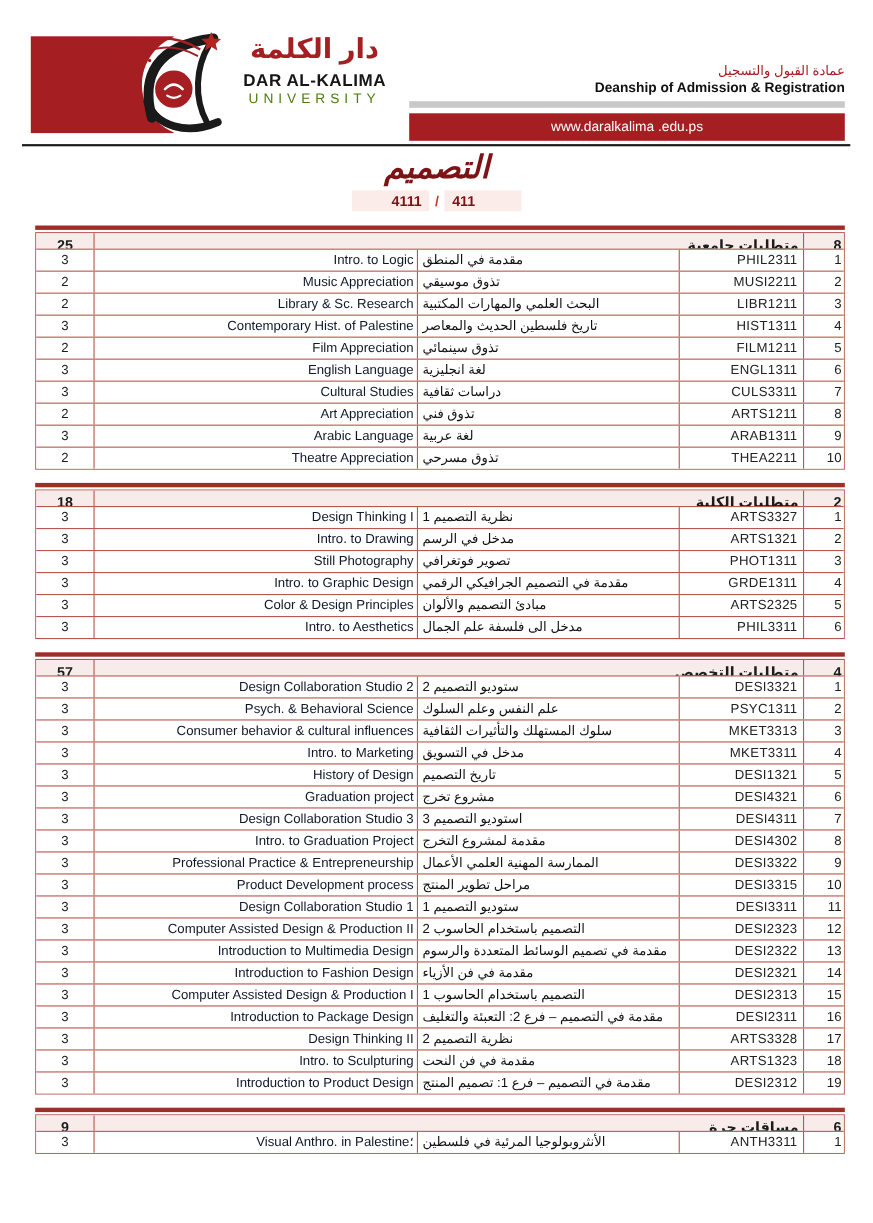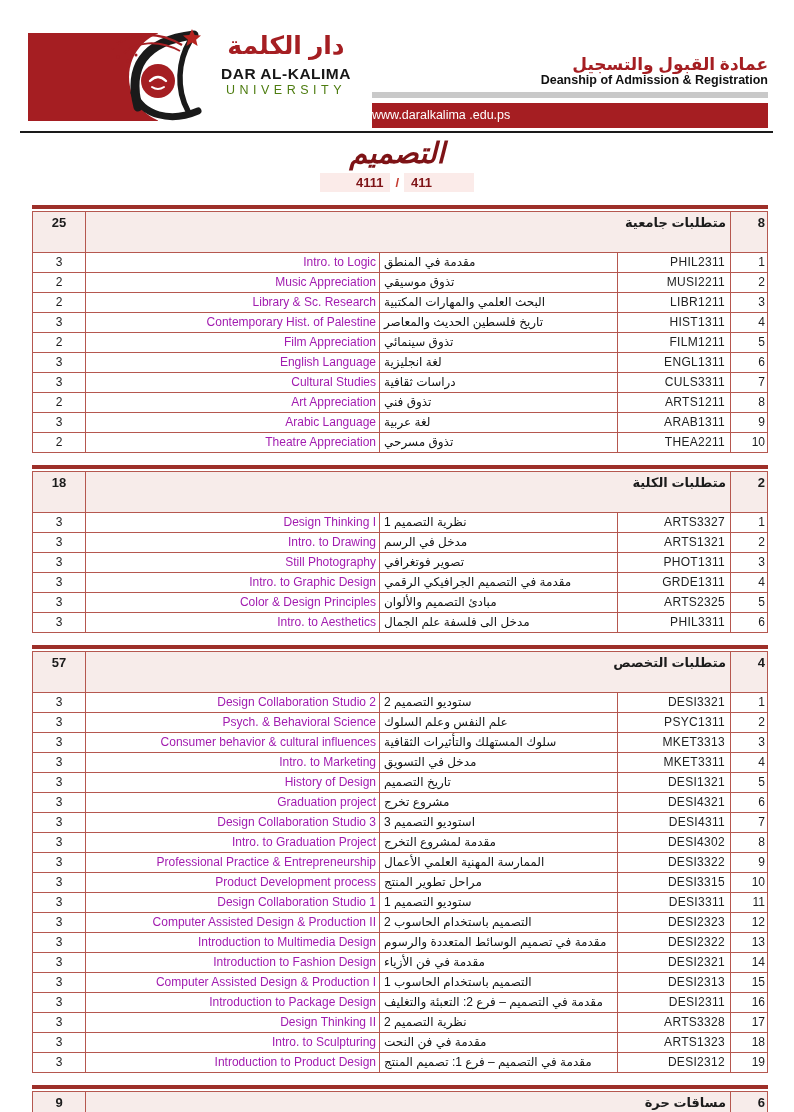--- a/index.html
+++ b/index.html
@@ -18,51 +18,51 @@
     color:#1c1c1c;
   }
   
   .logo-svg{position:absolute;left:24px;top:26px;width:200px;height:100px;}
   .univ-names{position:absolute;left:210px;top:30px;width:152px;text-align:center;}
   .univ-ar1{font-size:19px;font-weight:bold;color:var(--brand);line-height:24px;}
   .univ-ar2{font-size:25px;font-weight:bold;color:var(--brand);line-height:30px;}
   .univ-en1{font-size:15.5px;font-weight:bold;color:#161616;letter-spacing:.5px;margin-top:5px;line-height:17px;}
   .univ-en2{font-size:12.5px;color:#4d7c0f;letter-spacing:4.5px;line-height:15px;margin-top:1px;}
   .deanship{position:absolute;right:26px;top:57px;text-align:right;}
-  .deanship-ar{font-size:17px;font-weight:bold;color:var(--brand);line-height:15px;direction:rtl;}
+  .deanship-ar{font-size:12px;font-weight:normal;color:var(--brand);line-height:15px;direction:rtl;}
   .deanship-en{font-size:12.5px;font-weight:bold;color:#111;line-height:16px;}
   .graybar{position:absolute;left:372px;top:92px;width:396px;height:6px;background:#c9c9c9;}
   .webbar{position:absolute;left:372px;top:103px;width:396px;height:25px;background:var(--brand);
-          color:#fff;font-size:12.5px;line-height:25px;}
+          color:#fff;font-size:12.5px;text-align:center;line-height:25px;}
   .headrule{position:absolute;left:20px;top:131px;width:753px;height:2px;background:#1a1a1a;}
   
   .prog-title{position:absolute;left:0;right:0;top:136px;text-align:center;
               font-size:29px;font-weight:bold;color:var(--maroon);direction:rtl;line-height:34px;font-style:italic;}
   .codebar{position:absolute;left:0;right:0;top:173px;text-align:center;font-size:13px;font-weight:bold;color:var(--maroon);}
   .codebox{display:inline-block;background:var(--pinkbox);height:19px;line-height:19px;vertical-align:middle;}
   .codebox.left{padding-left:36px;padding-right:7px;}
   .codebox.right{padding-left:7px;padding-right:42px;}
   .slash{display:inline-block;color:#c4392e;margin:0 5px;height:19px;line-height:19px;vertical-align:middle;}
   
   .sections{position:absolute;left:32px;top:205px;width:736px;}
   .section{margin-bottom:12px;}
   .topline{height:4px;background:var(--rule);margin-bottom:2px;}
   .tbl{border:1px solid var(--bd);}
-  .thead{display:grid;grid-template-columns:53px 645px 38px;background:var(--pink);height:40px;line-height:21px;}
+  .thead{display:grid;grid-template-columns:53px 645px 38px;background:var(--pink);height:14px;line-height:21px;}
   .thead>div{border-right:1px solid var(--bd);overflow:hidden;}
   .thead>div:last-child{border-right:none;}
   .h-total{font-weight:bold;font-size:13px;text-align:center;}
   .h-title{font-weight:bold;font-size:13px;text-align:right;direction:rtl;padding-right:4px;}
   .h-num{font-weight:bold;font-size:13px;text-align:right;padding-right:4px;}
   .trow{display:grid;grid-template-columns:53px 294px 238px 113px 38px;height:20px;line-height:19px;
         border-top:1px solid var(--bd);background:#fff;}
   .c{border-right:1px solid var(--bd);font-size:12px;}
   .c:last-child{border-right:none;}
   .cr{text-align:center;}
-  .en{direction:rtl;text-align:right;white-space:nowrap;overflow:hidden;padding:0 3px;color:#a21caf;}
+  .en{direction:rtl;text-align:right;white-space:nowrap;overflow:hidden;padding:0 3px;color:#0f172a;}
   .ar{direction:rtl;text-align:left;white-space:nowrap;overflow:visible;padding:0 4px;color:#111;}
   .code{text-align:right;padding-right:5px;letter-spacing:.3px;color:#222;}
   .idx{text-align:right;padding-right:4px;}
 </style>
 </head>
 <body>
 
 <svg class="logo-svg" viewBox="0 0 200 98">
   <rect x="4" y="6" width="130" height="88" fill="#a51e22"></rect>
   <circle cx="152" cy="50" r="47" fill="#ffffff"></circle>

